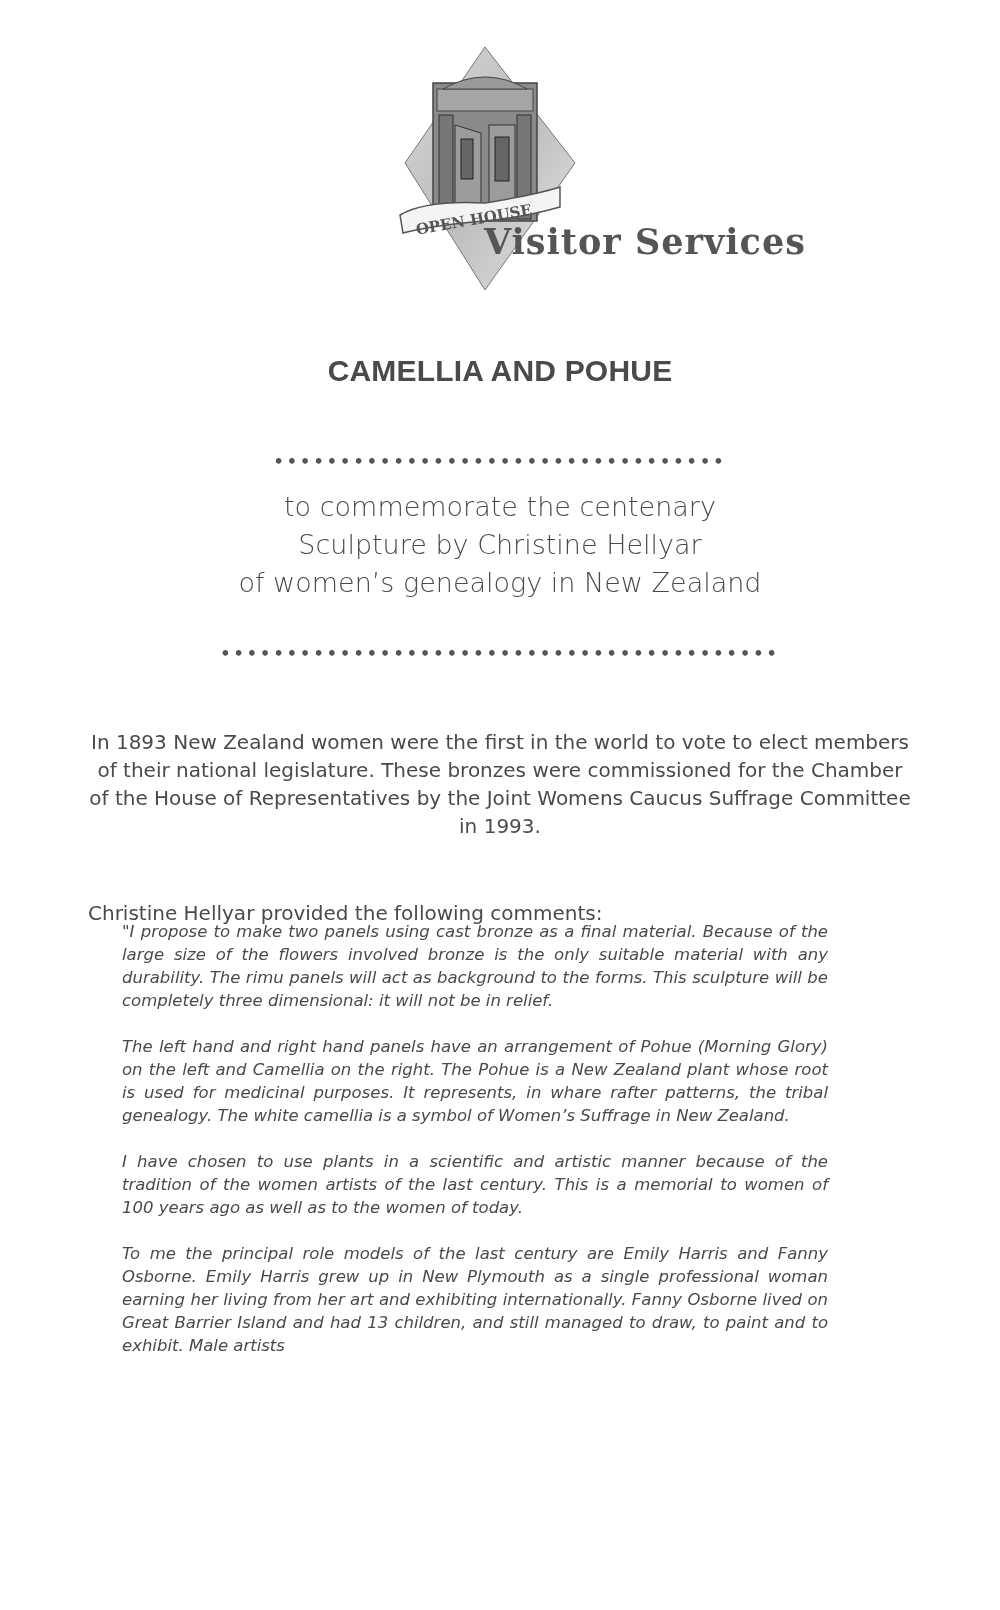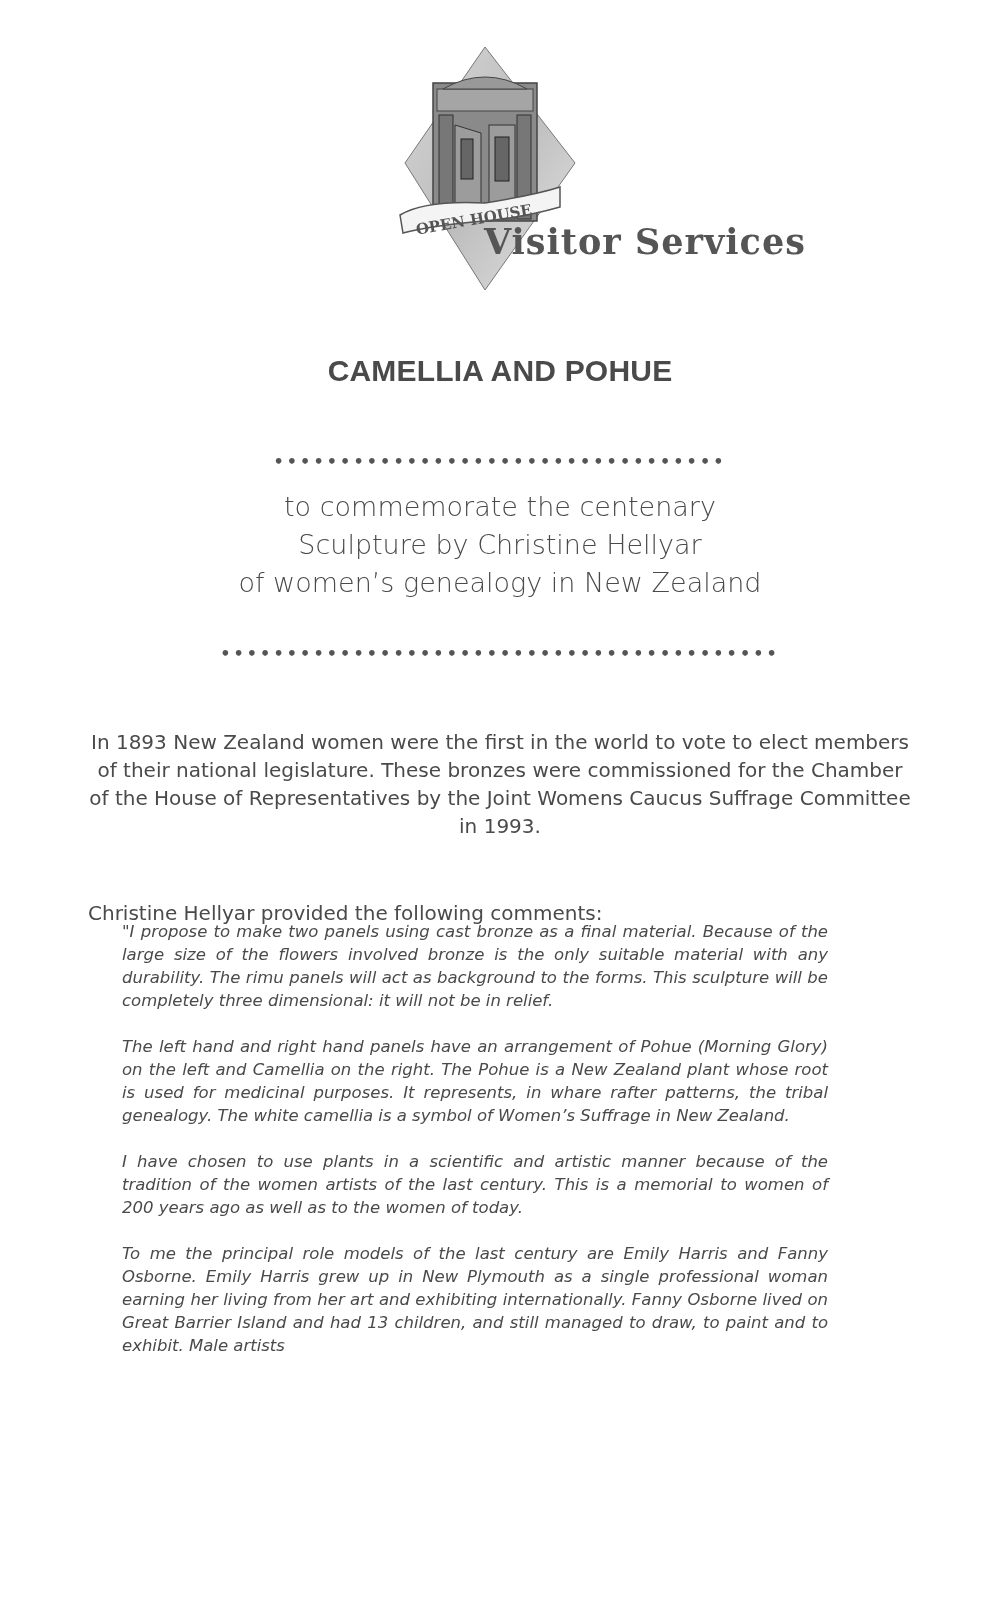--- a/index.html
+++ b/index.html
@@ -57,15 +57,15 @@
 
 <div class="dots dots2">••••••••••••••••••••••••••••••••••••••••••</div>
 
 <div class="intro">In 1893 New Zealand women were the first in the world to vote to elect members of their national legislature.  These bronzes were commissioned for the Chamber of the House of Representatives by the Joint Womens Caucus Suffrage Committee in 1993.</div>
 
 <div class="lead">Christine Hellyar provided the following comments:</div>
 
 <div class="quote">
   <p>"I propose to make two panels using cast bronze as a final material. Because of the large size of the flowers involved bronze is the only suitable material with any durability.  The rimu panels will act as background to the forms.  This sculpture will be completely three dimensional:  it will not be in relief.</p>
   <p>The left hand and right hand panels have an arrangement of Pohue (Morning Glory) on the left and Camellia on the right.  The Pohue is a New Zealand plant whose root is used for medicinal purposes.  It represents, in whare rafter patterns, the tribal genealogy.  The white camellia is a symbol of Women’s Suffrage in New Zealand.</p>
-  <p>I have chosen to use plants in a scientific and artistic manner because of the tradition of the women artists of the last century.  This is a memorial to women of 200 years ago as well as to the women of today.</p>
+  <p>I have chosen to use plants in a scientific and artistic manner because of the tradition of the women artists of the last century.  This is a memorial to women of 100 years ago as well as to the women of today.</p>
   <p>To me the principal role models of the last century are Emily Harris and Fanny Osborne.  Emily Harris grew up in New Plymouth as a single professional woman earning her living from her art and exhibiting internationally.  Fanny Osborne lived on Great Barrier Island and had 13 children, and still managed to draw, to paint and to exhibit.  Male artists</p>
 </div>
 
 </body></html>

